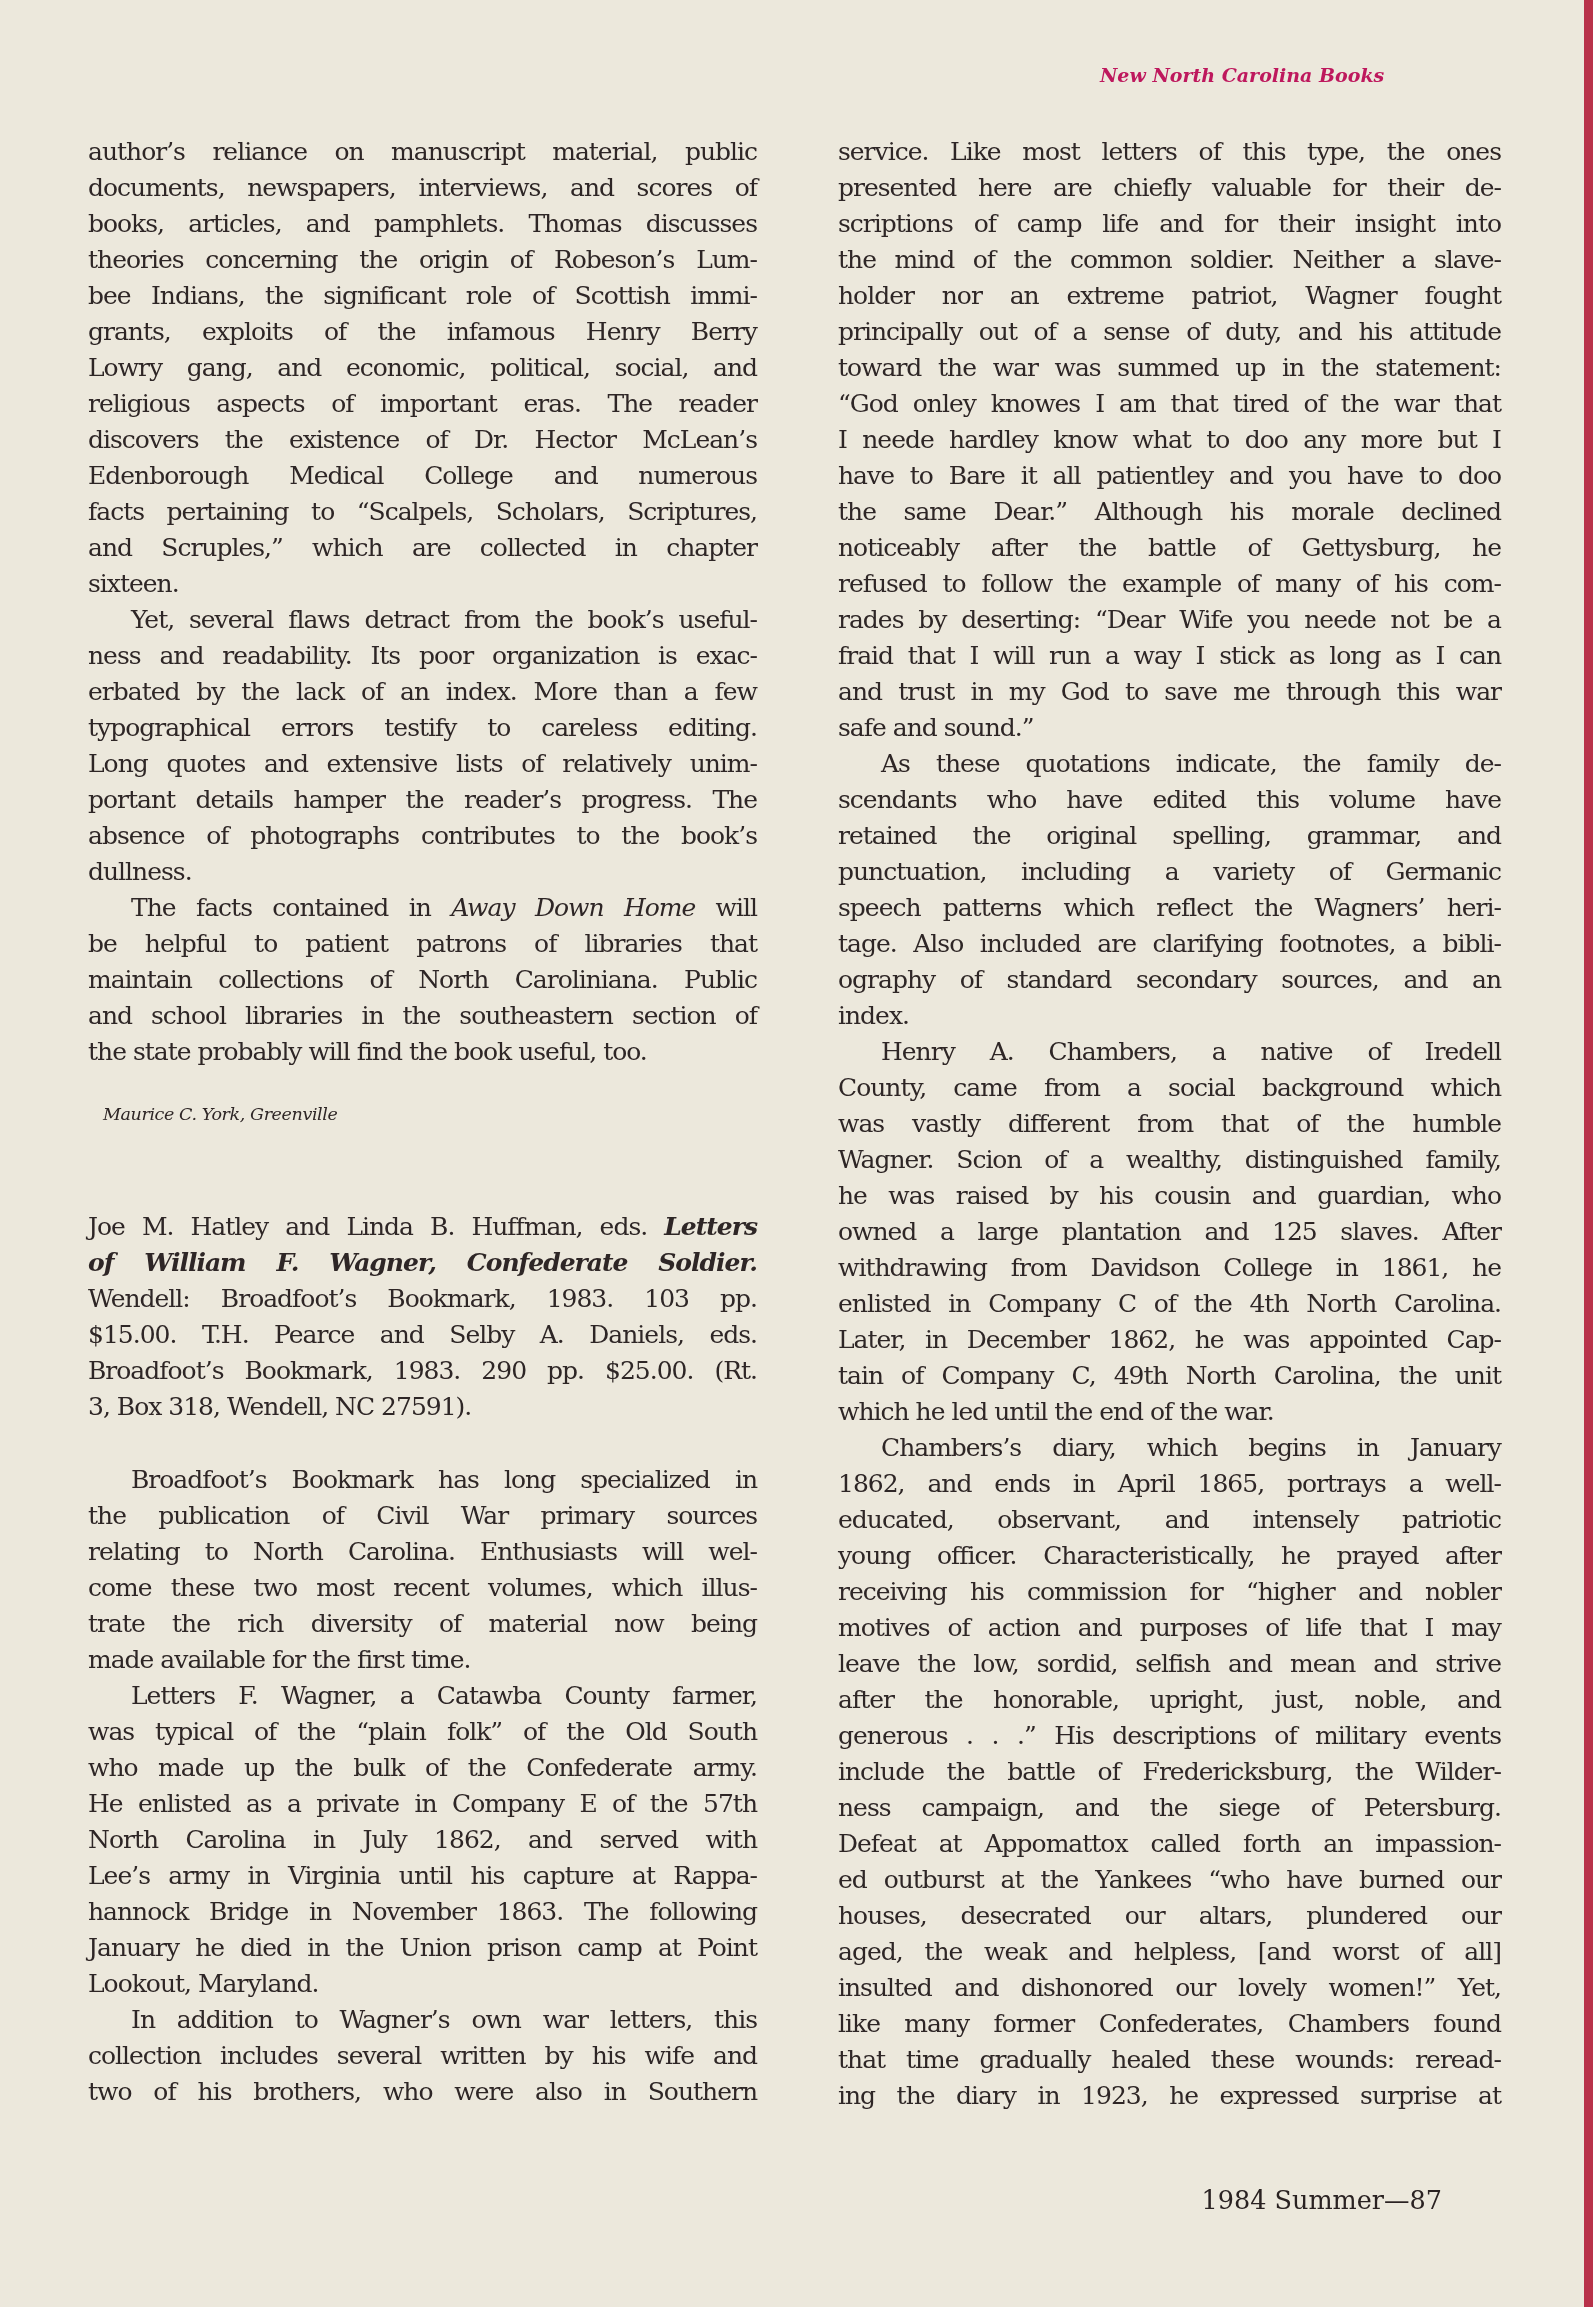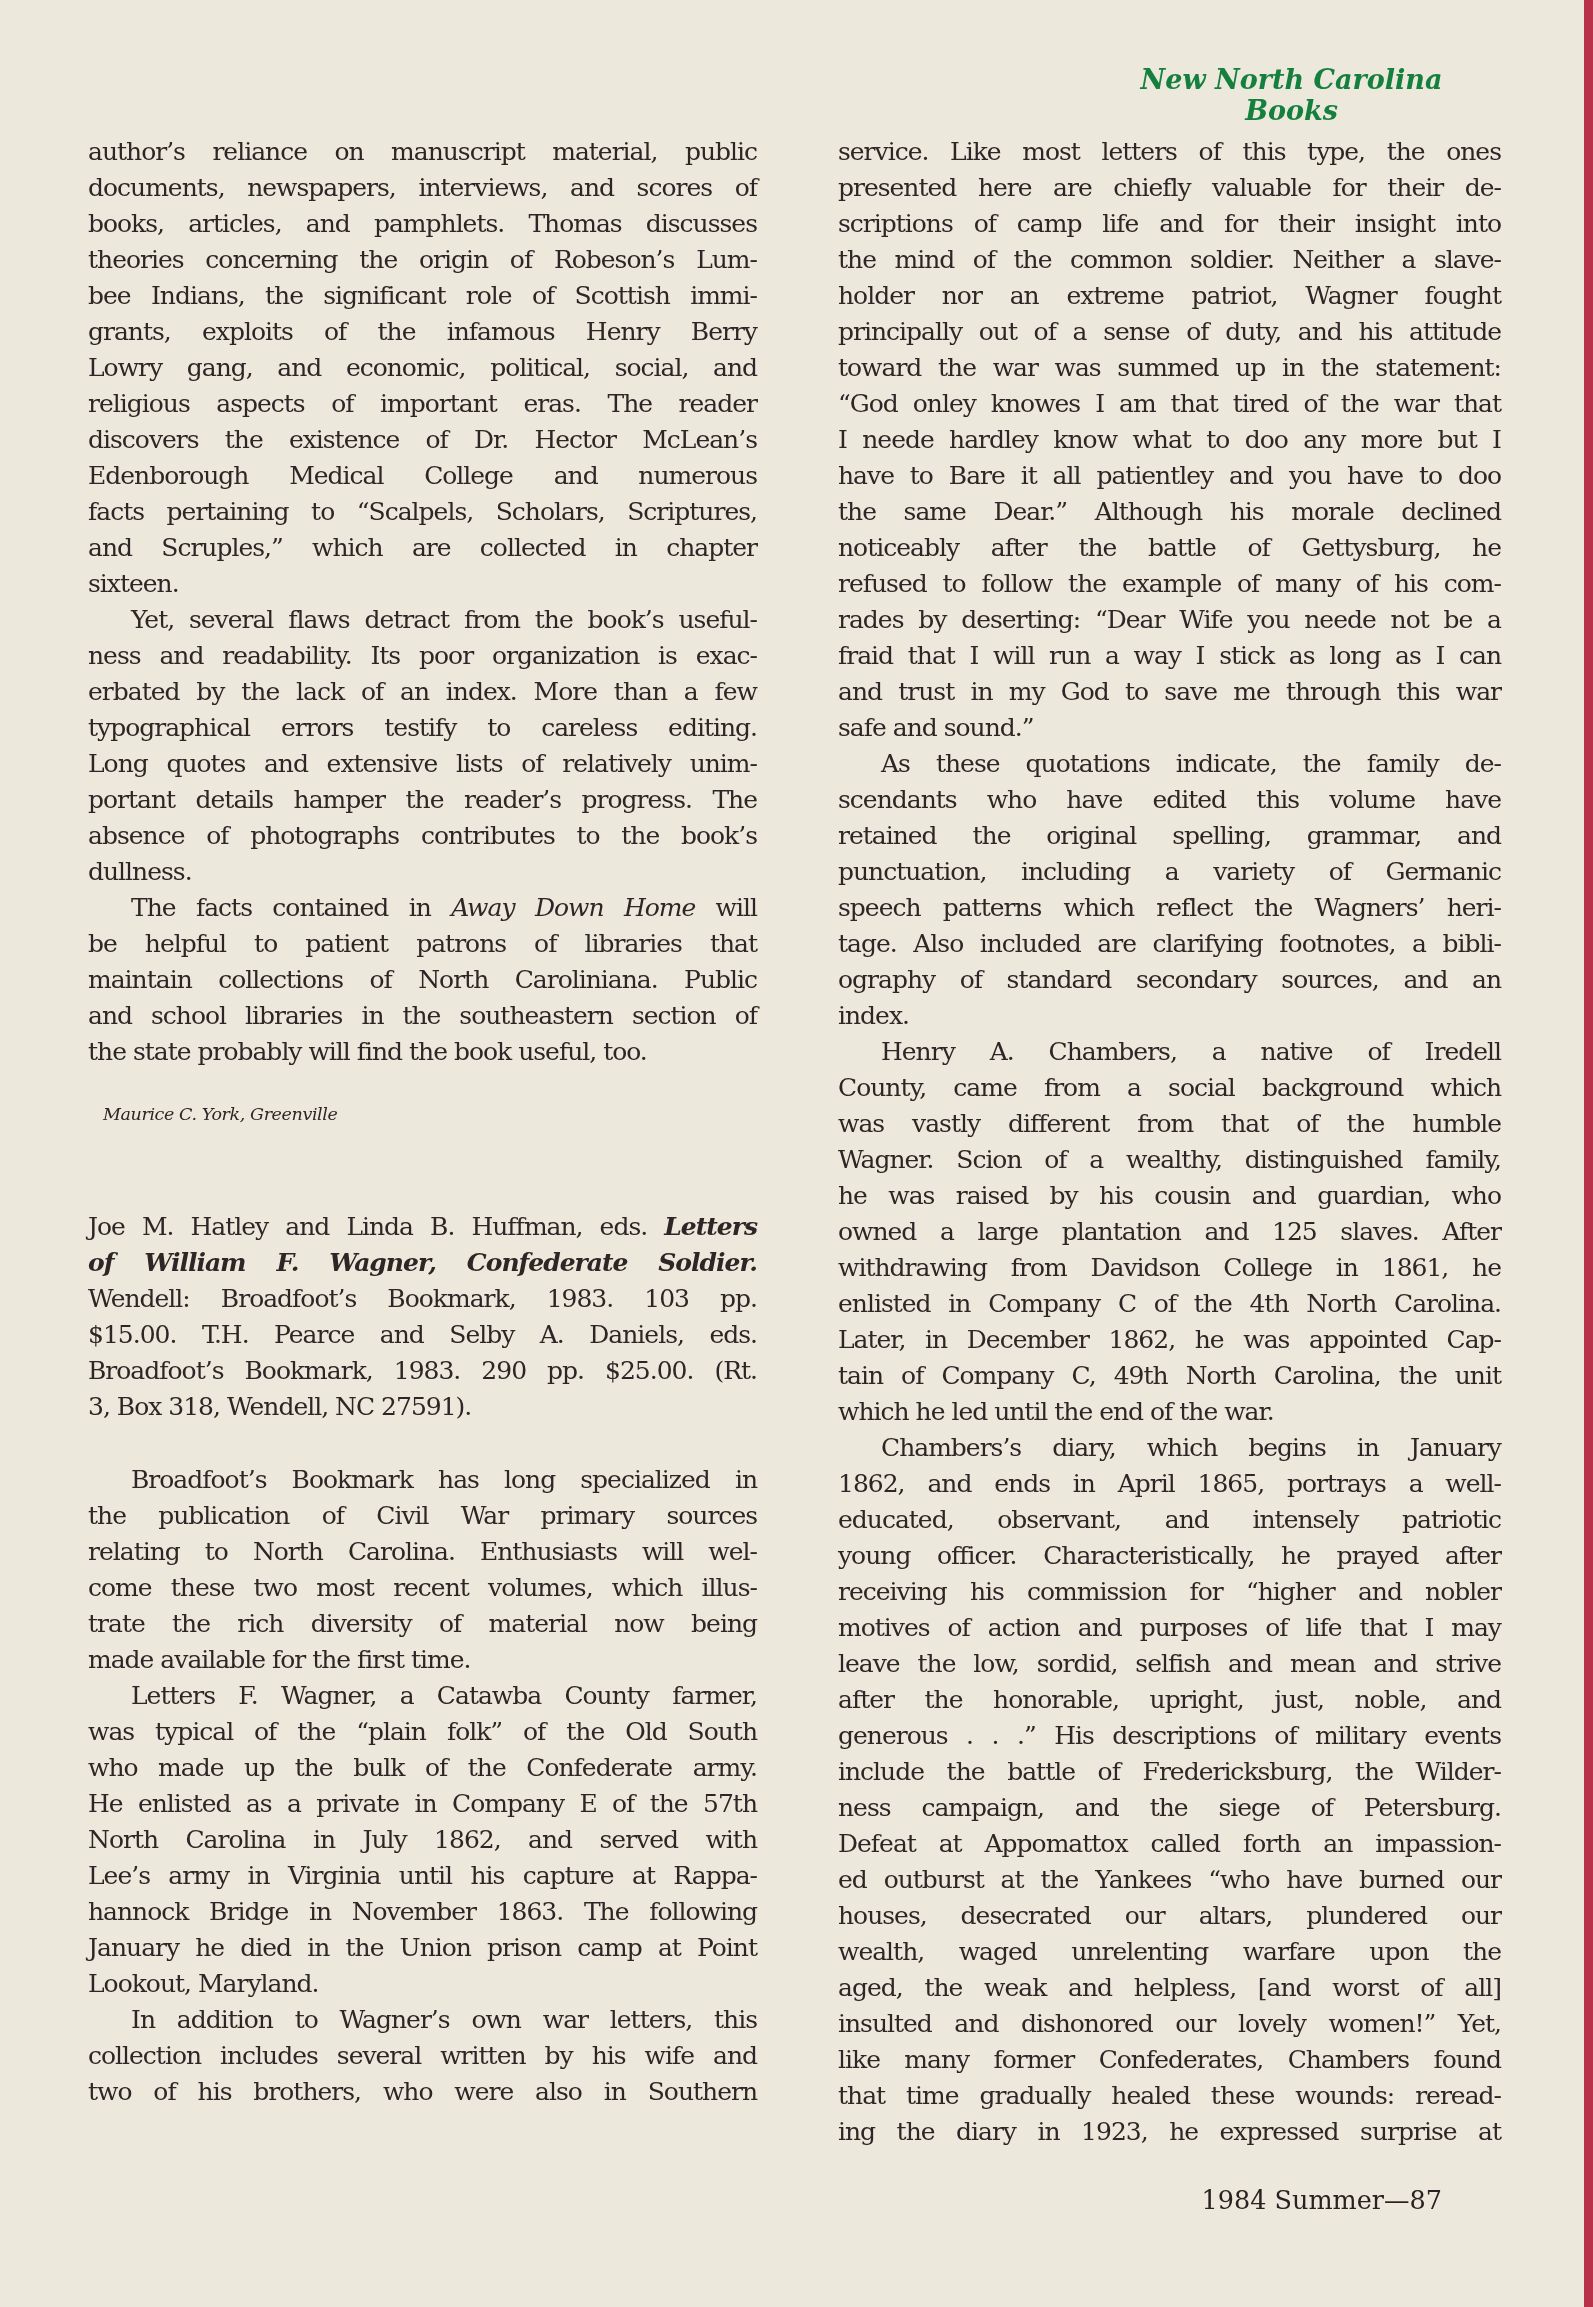--- a/index.html
+++ b/index.html
@@ -8,22 +8,22 @@
     background: #ece8dc;
     font-family: "DejaVu Serif", "Liberation Serif", serif;
     color: #2e2626;
   }
   .edge {
     position: absolute; top: 0; right: 0; width: 9.6px; height: 2307px;
     background: #b8324a;
   }
   .running-head {
     position: absolute; top: 64px; left: 1100px; width: 383px;
-    text-align: center; font-style: italic; font-weight: bold;
-    font-size: 27px; color: #15803d;
+    text-align: left; font-style: italic; font-weight: bold;
+    font-size: 19px; color: #be185d;
   }
   .col {
     position: absolute; top: 134px; width: 669px;
     font-size: 25px; line-height: 36px;
   }
   .col.left { left: 88px; }
   .col.right { left: 838px; width: 663px; }
   .line {
     display: block; white-space: nowrap; height: 36px;
     text-align: justify; text-align-last: justify;
@@ -169,21 +169,20 @@
     <span class="line">receiving his commission for “higher and nobler</span>
     <span class="line">motives of action and purposes of life that I may</span>
     <span class="line">leave the low, sordid, selfish and mean and strive</span>
     <span class="line">after the honorable, upright, just, noble, and</span>
     <span class="line">generous . . .” His descriptions of military events</span>
     <span class="line">include the battle of Fredericksburg, the Wilder-</span>
     <span class="line">ness campaign, and the siege of Petersburg.</span>
     <span class="line">Defeat at Appomattox called forth an impassion-</span>
     <span class="line">ed outburst at the Yankees “who have burned our</span>
     <span class="line">houses, desecrated our altars, plundered our</span>
-    <span class="line">wealth, waged unrelenting warfare upon the</span>
     <span class="line">aged, the weak and helpless, [and worst of all]</span>
     <span class="line">insulted and dishonored our lovely women!” Yet,</span>
     <span class="line">like many former Confederates, Chambers found</span>
     <span class="line">that time gradually healed these wounds: reread-</span>
     <span class="line">ing the diary in 1923, he expressed surprise at</span>
   </div>
 </div>
 
 <div class="folio">1984 Summer—87</div>
 

